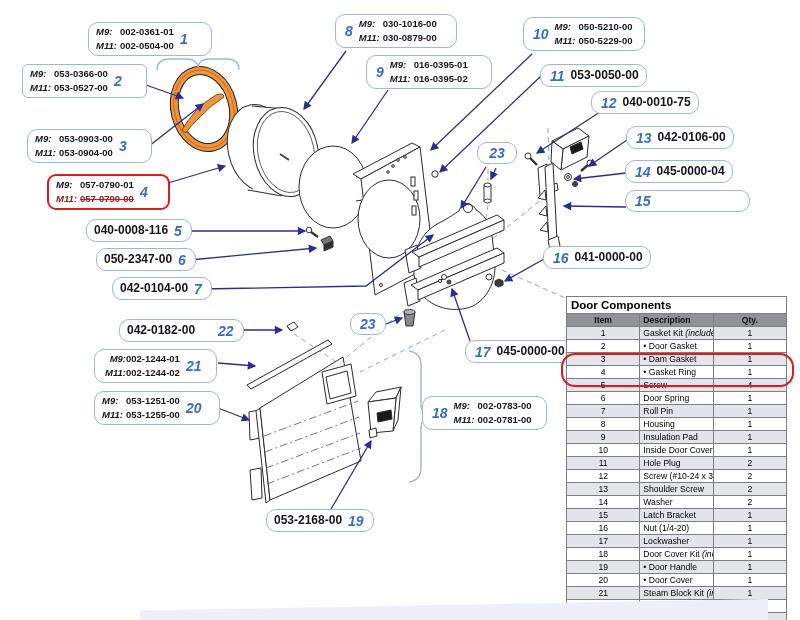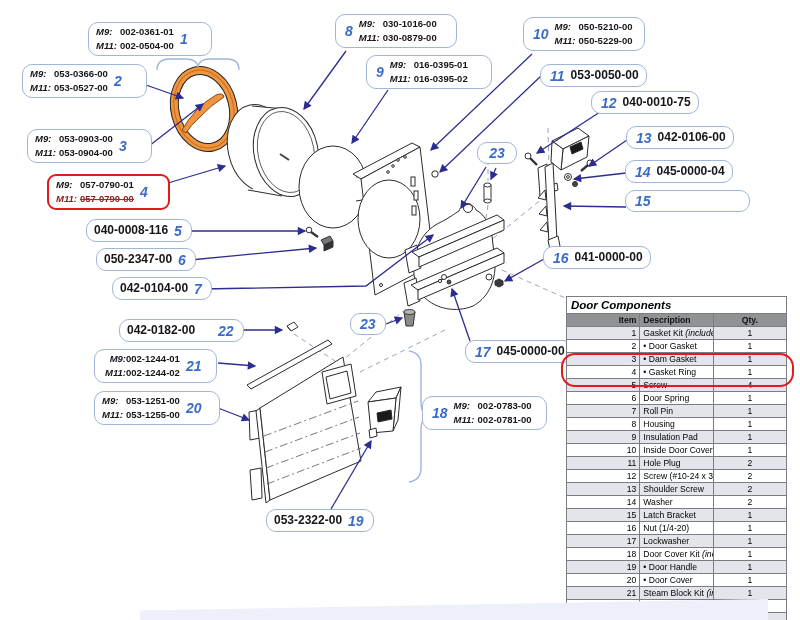--- a/index.html
+++ b/index.html
@@ -17,24 +17,24 @@
   .callout .line{font-size:9.5px;font-weight:bold;color:#15151c;white-space:nowrap;line-height:1.45;}
   .callout .line .lbl{display:inline-block;width:24px;font-style:italic;}
   .callout.single .line{font-size:12px;}
   .callout .line.struck{color:#8b2020;text-decoration:line-through;text-decoration-color:#d01515;}
   .callout.numonly{justify-content:center;}
   
   #parts-table{position:absolute;left:566px;top:296px;width:221px;border-collapse:collapse;
     background:#fff;border:1.5px solid #55575c;table-layout:fixed;}
   #parts-table td,#parts-table th{border:1px solid #7a7d83;font-size:8.6px;
     padding:1px 3px;height:10px;overflow:hidden;white-space:nowrap;}
-  #parts-table .title-cell{font-size:11.5px;font-weight:bold;font-style:italic;color:#000;
+  #parts-table .title-cell{font-size:11.5px;font-weight:bold;color:#000;
     background:#fff;padding:2px 4px;height:12px;}
   #parts-table th{background:#909296;color:#101014;font-weight:bold;text-align:left;}
-  #parts-table .c-item{width:24px;text-align:right;}
+  #parts-table .c-item{width:24px;text-align:center;}
   #parts-table .c-qty{width:28px;text-align:center;}
   #parts-table tr.shade td{background-color:#e4e5ea;}
   #parts-table tr.struck td{background-image:linear-gradient(to bottom,
       transparent 46%,#2a2a2a 46%,#2a2a2a 54%,transparent 54%);}
   #parts-table .note{font-style:italic;}
   
   #table-red-ring{position:absolute;left:561px;top:353px;width:233px;height:34px;
     border:2.6px solid #e01b1b;border-radius:14px;box-sizing:border-box;pointer-events:none;}
   
   #watermark{position:absolute;left:140px;top:599px;width:628px;height:21px;
@@ -233,21 +233,21 @@
   </svg>
 
   <div id="callout-layer">
       <div class="callout" style="left: 88px; top: 22px; min-width: 124px;">
         <span class="lines">
           <span class="line"><span class="lbl">M9:</span>002-0361-01</span>
           <span class="line"><span class="lbl">M11:</span>002-0504-00</span>
         </span>
         <span class="num">1</span>
       </div>
-      <div class="callout" style="left: 22px; top: 64px; min-width: 125px;">
+      <div class="callout" style="left: 22px; top: 64px; min-width: 125px; border-radius: 6px;">
         <span class="lines">
           <span class="line"><span class="lbl">M9:</span>053-0366-00</span>
           <span class="line"><span class="lbl">M11:</span>053-0527-00</span>
         </span>
         <span class="num">2</span>
       </div>
       <div class="callout" style="left: 27px; top: 129px; min-width: 125px;">
         <span class="lines">
           <span class="line"><span class="lbl">M9:</span>053-0903-00</span>
           <span class="line"><span class="lbl">M11:</span>053-0904-00</span>
@@ -341,21 +341,21 @@
       </div>
       <div class="callout" style="left: 422px; top: 396px; min-width: 125px;">
         <span class="num">18</span>
         <span class="lines">
           <span class="line"><span class="lbl">M9:</span>002-0783-00</span>
           <span class="line"><span class="lbl">M11:</span>002-0781-00</span>
         </span>
       </div>
       <div class="callout single" style="left: 266px; top: 509px; min-width: 99px;">
         <span class="lines">
-          <span class="line">053-2322-00</span>
+          <span class="line">053-2168-00</span>
         </span>
         <span class="num">19</span>
       </div>
       <div class="callout" style="left: 94px; top: 391px; min-width: 126px;">
         <span class="lines">
           <span class="line"><span class="lbl">M9:</span>053-1251-00</span>
           <span class="line"><span class="lbl">M11:</span>053-1255-00</span>
         </span>
         <span class="num">20</span>
       </div>

